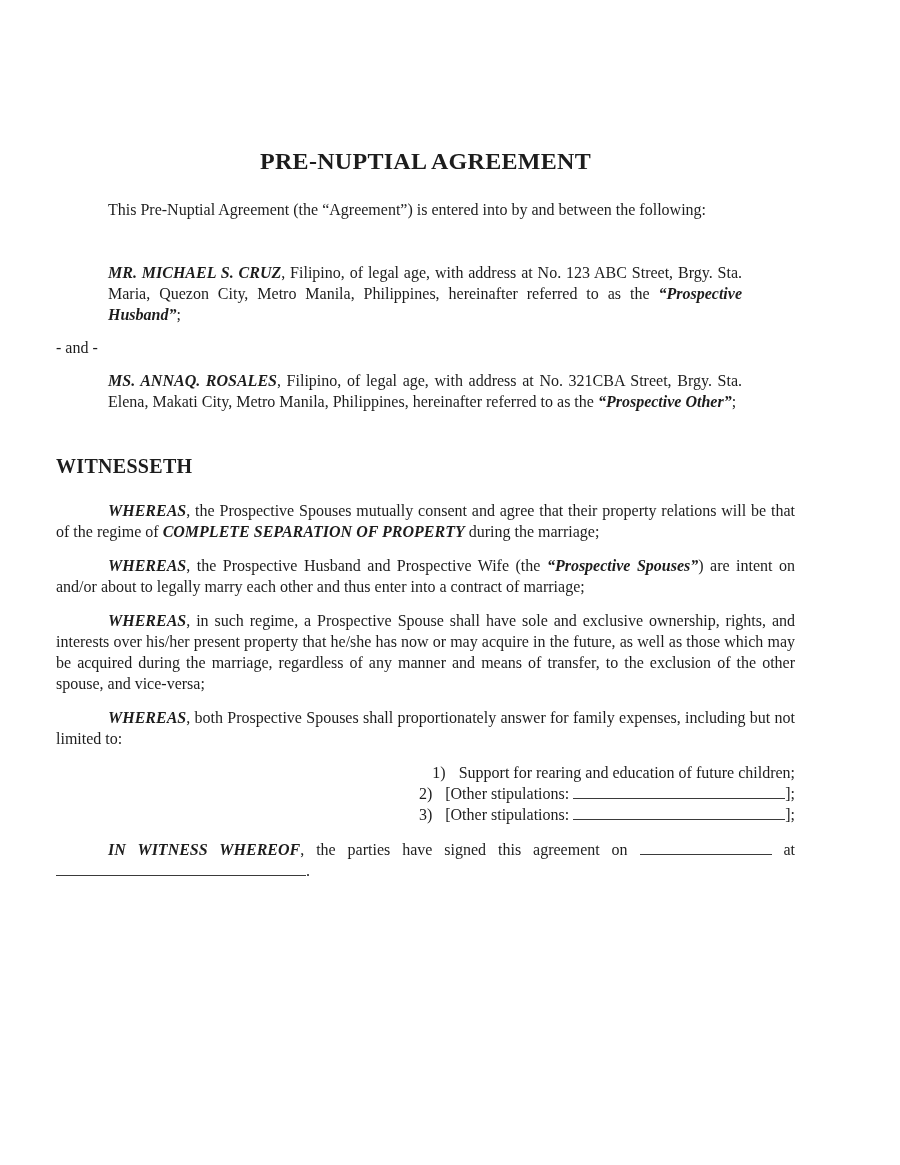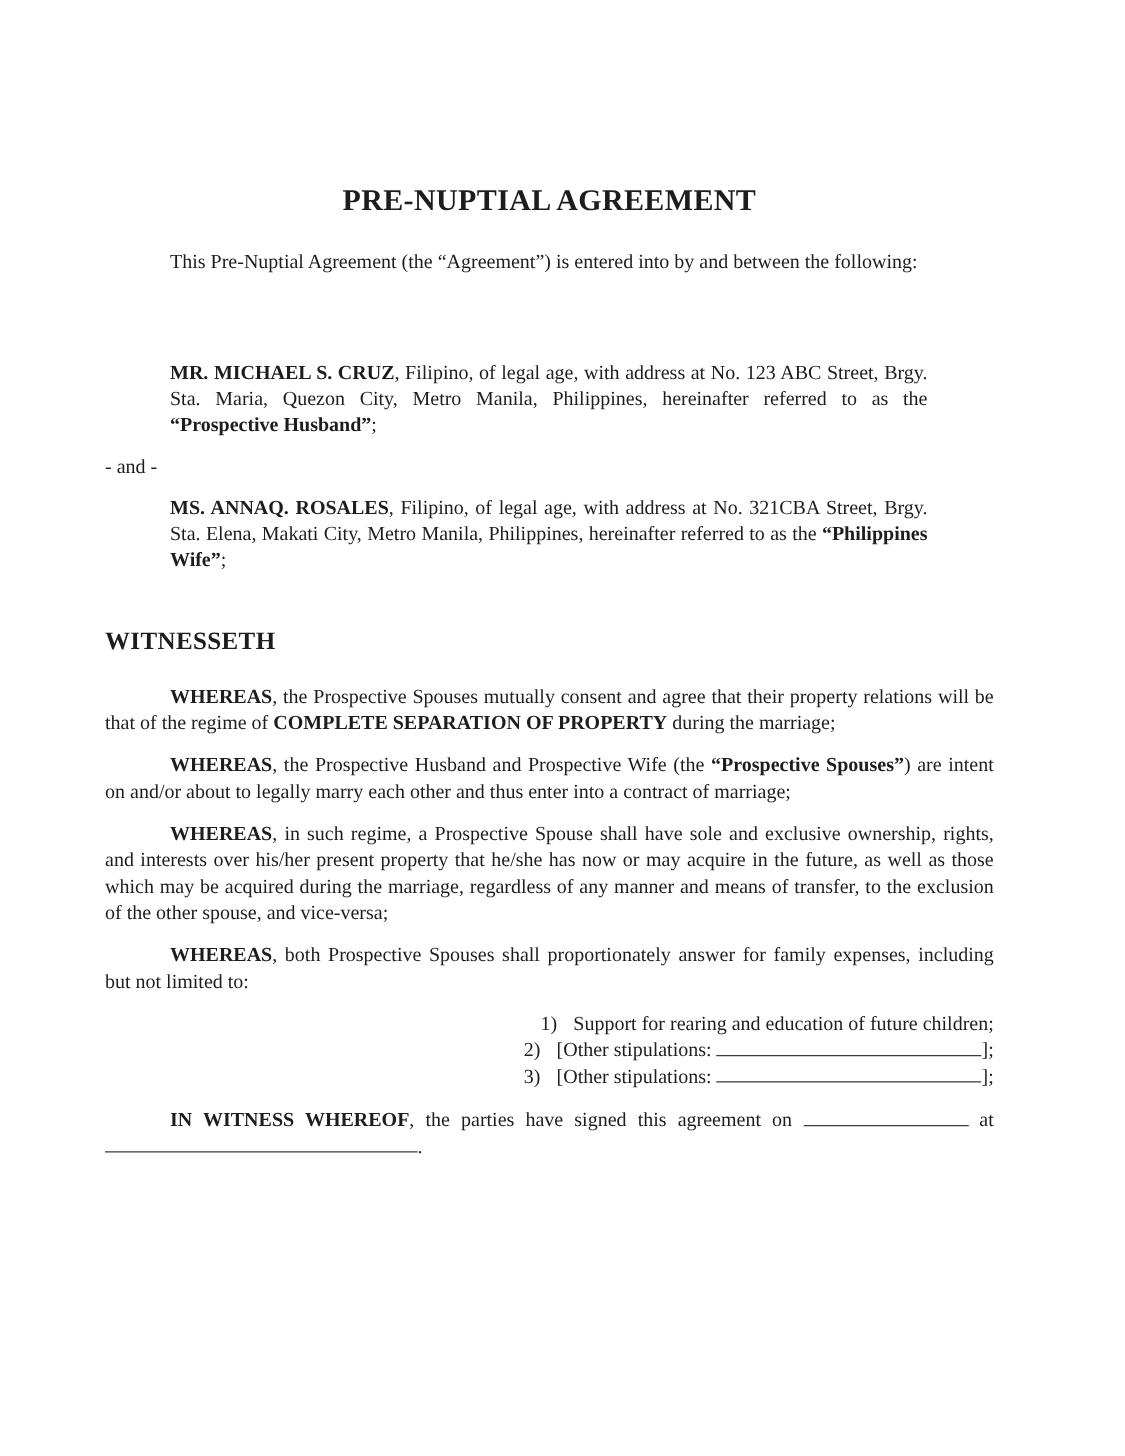--- a/index.html
+++ b/index.html
@@ -10,32 +10,32 @@
   .page {
     position: relative;
     width: 900px;
     height: 1165px;
     background: #ffffff;
     color: #1d1d1d;
     font-family: "Liberation Serif", "DejaVu Serif", serif;
     font-size: 16px;
     line-height: 21px;
     box-sizing: border-box;
-    padding: 147px 105px 0 84px;
+    padding: 147px 105px 0 56px;
   }
   .doc-title {
     font-size: 24px;
     line-height: 28px;
     font-weight: bold;
     text-align: center;
     letter-spacing: 0.3px;
     margin: 0 0 24px 0;
   }
   .intro {
-    margin: 0 0 68px 0;
+    margin: 0 0 42px 0;
     text-indent: 52px;
     text-align: justify;
   }
   .party {
     margin: 0 53px 0 52px;
     text-align: justify;
   }
   .and-sep {
     margin: 12px 0 12px 0;
   }
@@ -71,36 +71,36 @@
     vertical-align: baseline;
   }
   .blank-stip  { width: 212px; }
   .blank-date  { width: 132px; }
   .blank-place { width: 250px; }
   .closing {
     text-align: justify;
     text-indent: 52px;
     margin: 14px 0 0 0;
   }
-  .b { font-weight: bold; }
+  .b { font-weight: bold; font-style: italic; }
 </style>
 </head>
 <body>
 
 <div class="page">
 
   <h1 class="doc-title">PRE-NUPTIAL AGREEMENT</h1>
 
   <p class="intro">This Pre-Nuptial Agreement (the “Agreement”) is entered into by and between the following:</p>
 
   <p class="party"><span class="b">MR. MICHAEL S. CRUZ</span><span>, Filipino, of legal age, with address at No. 123 ABC Street, Brgy. Sta. Maria, Quezon City, Metro Manila, Philippines, hereinafter referred to as the </span><span class="b">“Prospective Husband”</span><span>;</span></p>
 
   <p class="and-sep">- and -</p>
 
-  <p class="party"><span class="b">MS. ANNAQ. ROSALES</span><span>, Filipino, of legal age, with address at No. 321CBA Street, Brgy. Sta. Elena, Makati City, Metro Manila, Philippines, hereinafter referred to as the </span><span class="b">“Philippines Wife”</span><span>;</span></p>
+  <p class="party"><span class="b">MS. ANNAQ. ROSALES</span><span>, Filipino, of legal age, with address at No. 321CBA Street, Brgy. Sta. Elena, Makati City, Metro Manila, Philippines, hereinafter referred to as the </span><span class="b">“Prospective Other”</span><span>;</span></p>
 
   <h2 class="witnesseth">WITNESSETH</h2>
 
   <p class="clause"><span class="b">WHEREAS</span><span>, the Prospective Spouses mutually consent and agree that their property relations will be that of the regime of </span><span class="b">COMPLETE SEPARATION OF PROPERTY</span><span> during the marriage;</span></p>
 
   <p class="clause"><span class="b">WHEREAS</span><span>, the Prospective Husband and Prospective Wife (the </span><span class="b">“Prospective Spouses”</span><span>) are intent on and/or about to legally marry each other and thus enter into a contract of marriage;</span></p>
 
   <p class="clause"><span class="b">WHEREAS</span><span>, in such regime, a Prospective Spouse shall have sole and exclusive ownership, rights, and interests over his/her present property that he/she has now or may acquire in the future, as well as those which may be acquired during the marriage, regardless of any manner and means of transfer, to the exclusion of the other spouse, and vice-versa;</span></p>
 
 

